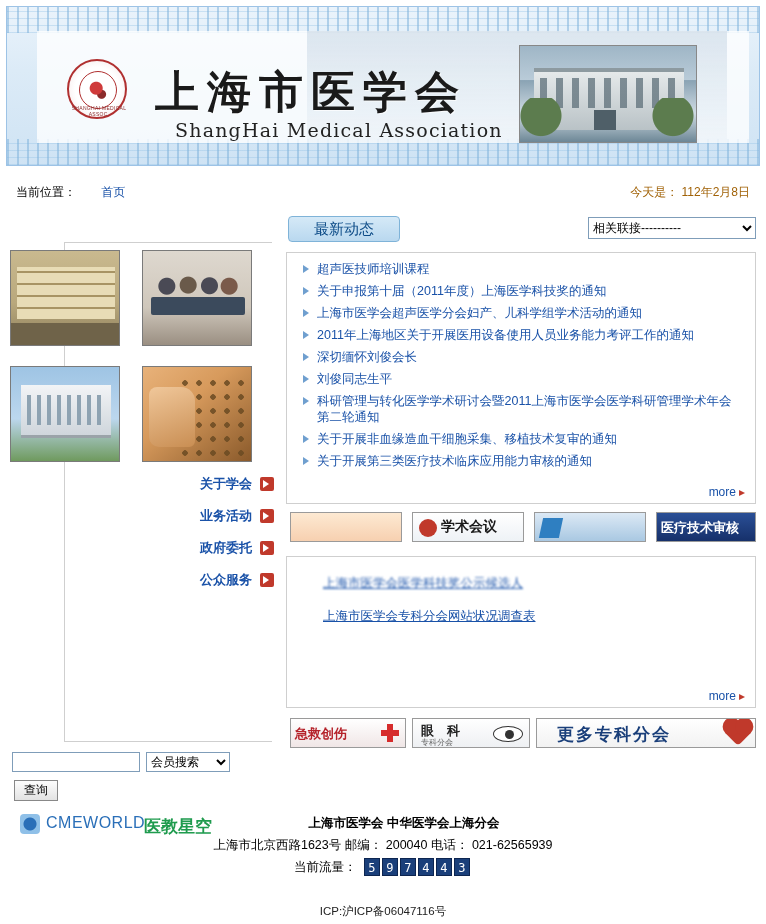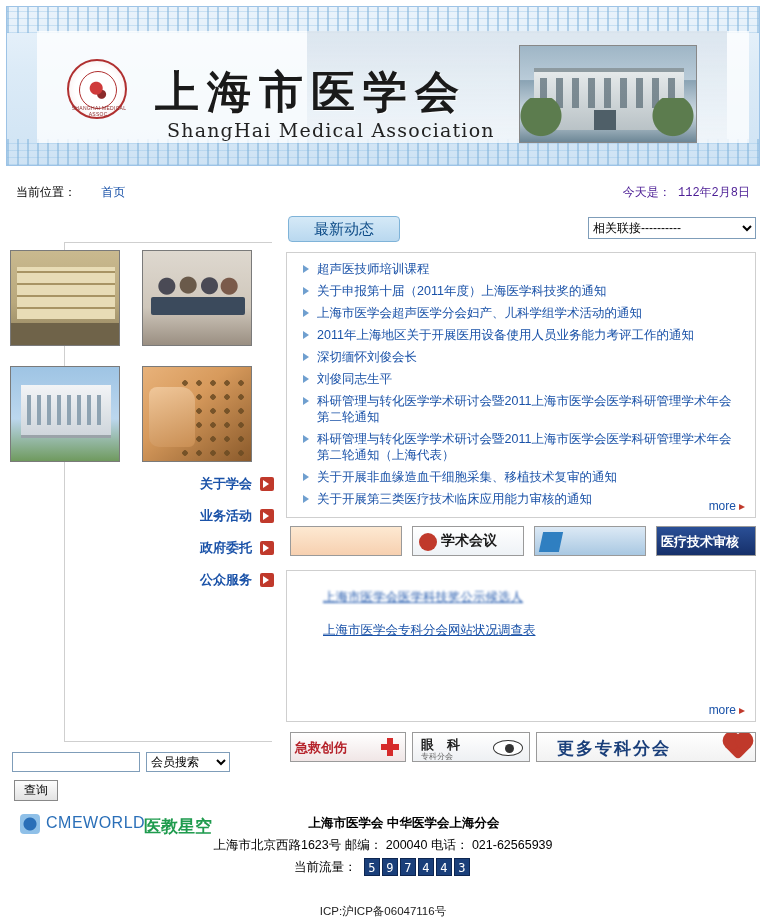--- a/index.html
+++ b/index.html
@@ -83,21 +83,21 @@
     left: 148px; top: 56px;
     font-family: "DejaVu Serif", "Liberation Serif", serif;
     font-size: 44px;
     font-weight: bold;
     letter-spacing: 8px;
     color: #1a1a1a;
     text-shadow: 1px 1px 0 rgba(255,255,255,0.7);
   }
   .banner-en {
     position: absolute;
-    left: 160px; top: 112px;
+    left: 168px; top: 112px;
     font-family: "DejaVu Serif", "Liberation Serif", serif;
     font-size: 19px;
     color: #222;
     letter-spacing: 1.2px;
     text-align: center;
   }
   .banner-photo {
     position: absolute;
     right: 62px; top: 38px;
     width: 178px; height: 98px;
@@ -135,22 +135,21 @@
     height: 28px;
     padding: 0 16px;
     font-size: 12px;
   }
   .locbar .lbl { color: #000; }
   .locbar .home-link {
     color: #1a52a8; text-decoration: none; margin-left: 22px;
   }
   .locbar .today {
     position: absolute; right: 16px; top: 0;
-    color: #4c1d95;
-    font-family: Liberation Mono, monospace;
+    color: #a16207;
   }
 
   
   .main {
     position: relative;
     width: 766px;
     height: 560px;
   }
 
   
@@ -611,21 +610,20 @@
 
       <div class="news-panel">
         <ul class="news-list">
           <li>超声医技师培训课程</li>
           <li>关于申报第十届（2011年度）上海医学科技奖的通知</li>
           <li>上海市医学会超声医学分会妇产、儿科学组学术活动的通知</li>
           <li>2011年上海地区关于开展医用设备使用人员业务能力考评工作的通知</li>
           <li>深切缅怀刘俊会长</li>
           <li>刘俊同志生平</li>
           <li>科研管理与转化医学学术研讨会暨2011上海市医学会医学科研管理学术年会 第二轮通知</li>
-          <li>科研管理与转化医学学术研讨会暨2011上海市医学会医学科研管理学术年会 第二轮通知（上海代表）</li>
           <li>关于开展非血缘造血干细胞采集、移植技术复审的通知</li>
           <li>关于开展第三类医疗技术临床应用能力审核的通知</li>
         </ul>
         <div class="more">
           <span>more</span><span class="chev">▸</span>
         </div>
       </div>
 
       <div class="banners-row">
         <div class="bn bn1"></div>

